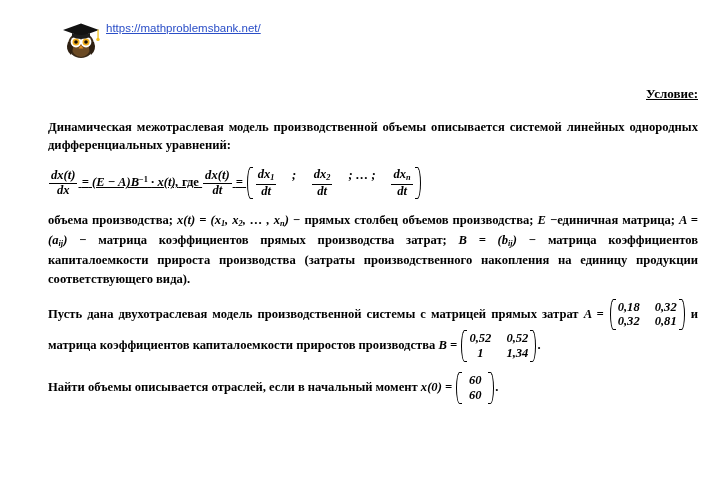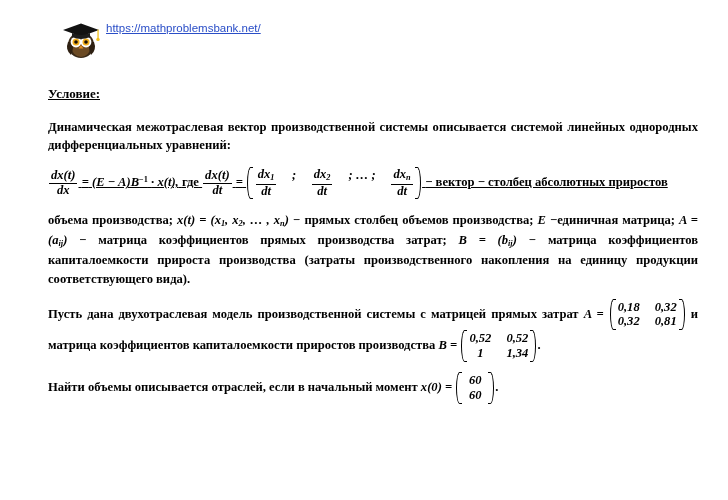--- a/index.html
+++ b/index.html
@@ -52,20 +52,21 @@
     margin-top: 22px;
     font-size: 12.6px;
     line-height: 1.5;
     font-weight: bold;
   }
   .cond {
     text-decoration: underline;
     font-weight: bold;
     font-size: 13px;
     margin-bottom: 14px;
+    text-align: right;
   }
   p.para {
     margin: 0 0 10px 0;
     text-align: justify;
   }
   .math { font-style: italic; font-family: "Liberation Serif", serif; }
   sub {
     font-size: 0.66em;
     vertical-align: -0.28em;
     font-style: italic;
@@ -170,21 +171,21 @@
     </div>
     <div class="links">
       <a href="#">https://mathproblemsbank.net/</a>
     </div>
   </div>
 
   <div class="content">
 
     <div class="cond">Условие:</div>
 
-    <p class="para">Динамическая межотраслевая вектор производственной системы описывается системой линейных однородных дифференциальных уравнений:</p>
+    <p class="para">Динамическая межотраслевая модель производственной объемы описывается системой линейных однородных дифференциальных уравнений:</p>
 
     <div class="eqline">
       <span class="frac">
         <span class="num">dx(t)</span>
         <span class="den">dx</span>
       </span>
       <span class="math">=</span>
       <span class="math">(E − A)B</span><sup>−1</sup>
       <span class="math">· x(t),</span>
       <span>где</span>
@@ -210,21 +211,20 @@
           </span>
           <span class="cell" style="min-width:30px">; … ;</span>
           <span class="cell">
             <span class="frac">
               <span class="num"><span>dx</span><sub>n</sub></span>
               <span class="den">dt</span>
             </span>
           </span>
         </span>
       </span>
-      <span>− вектор − столбец абсолютных приростов</span>
     </div>
 
     <p class="para blockgap">
       <span>объема производства;</span>
       <span class="math">x(t) = (x</span><sub>1</sub><span class="math">, x</span><sub>2</sub><span class="math">, … , x</span><sub>n</sub><span class="math">) −</span>
       <span>прямых столбец объемов производства;</span>
       <span class="math">E</span>
       <span>−единичная матрица;</span>
       <span class="math">A = (a</span><sub>ij</sub><span class="math">) −</span>
       <span>матрица коэффициентов прямых производства затрат;</span>

